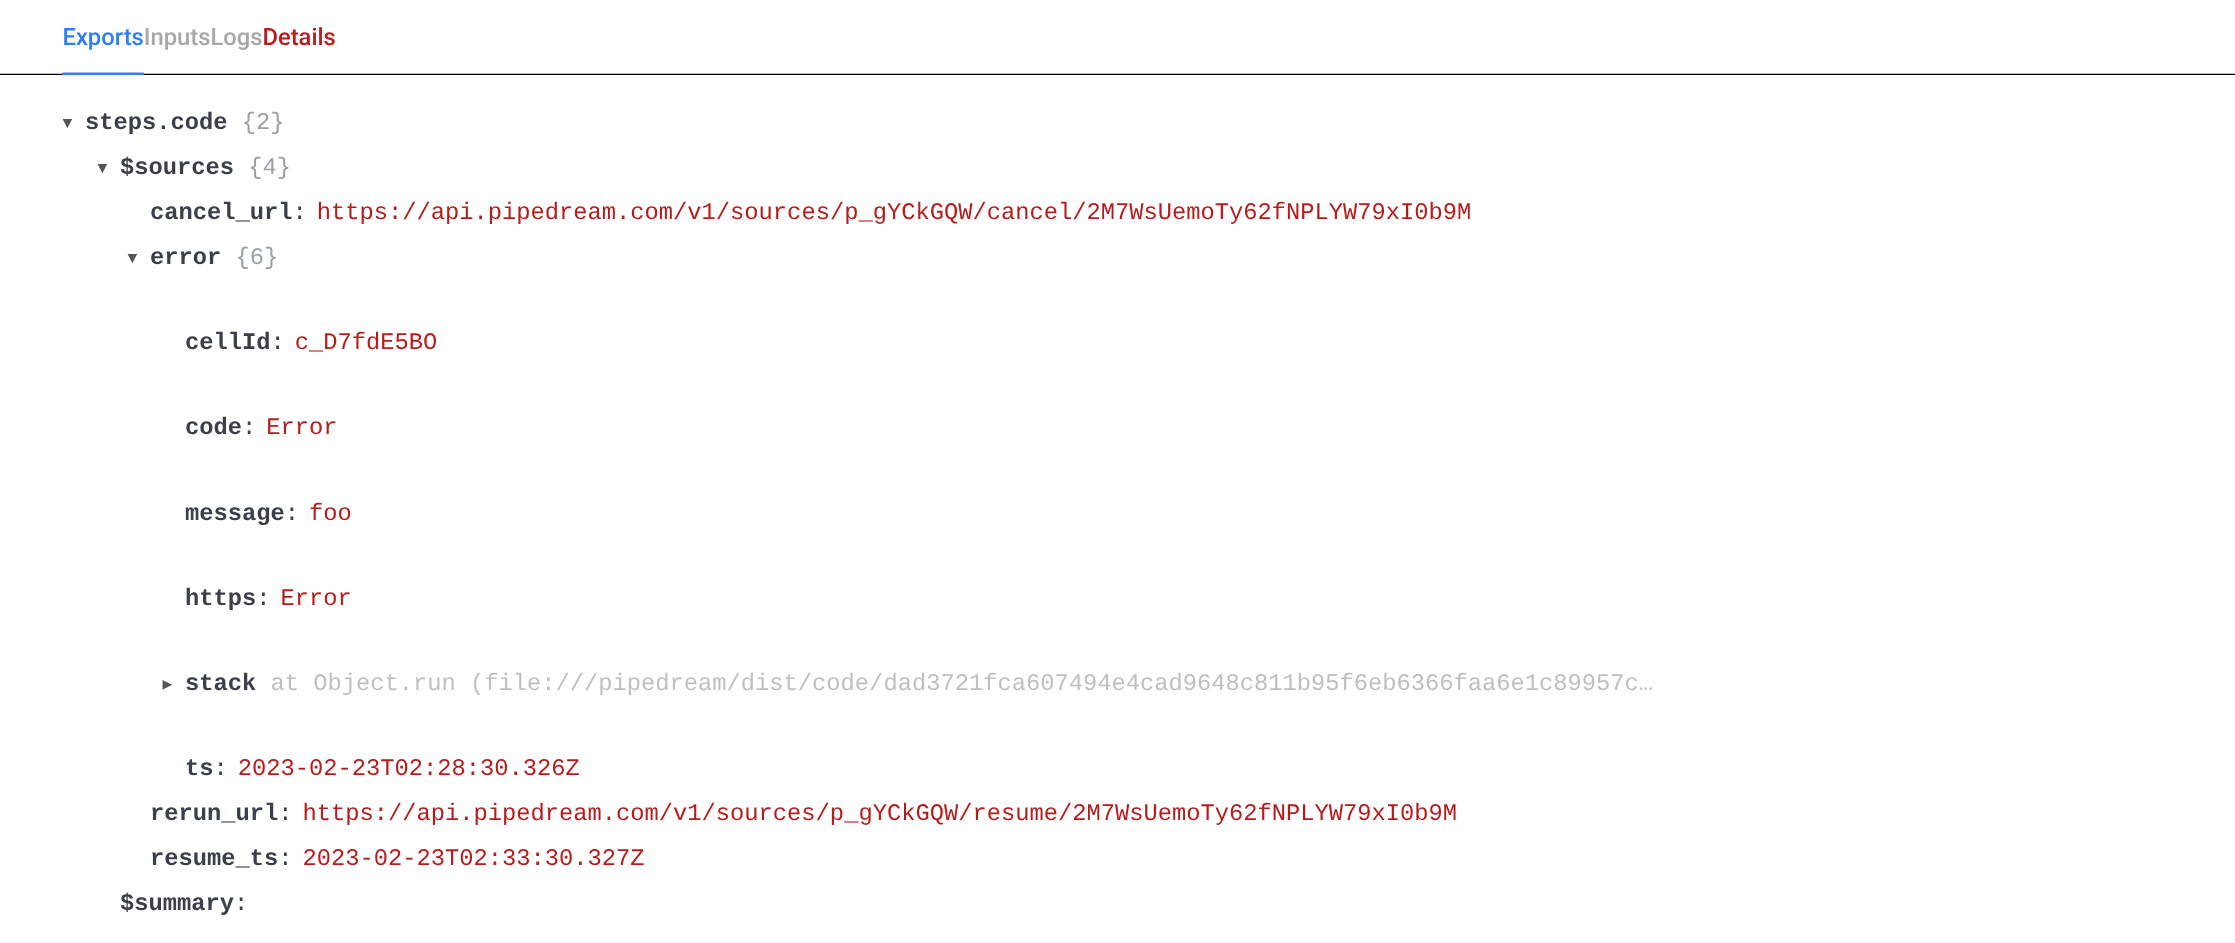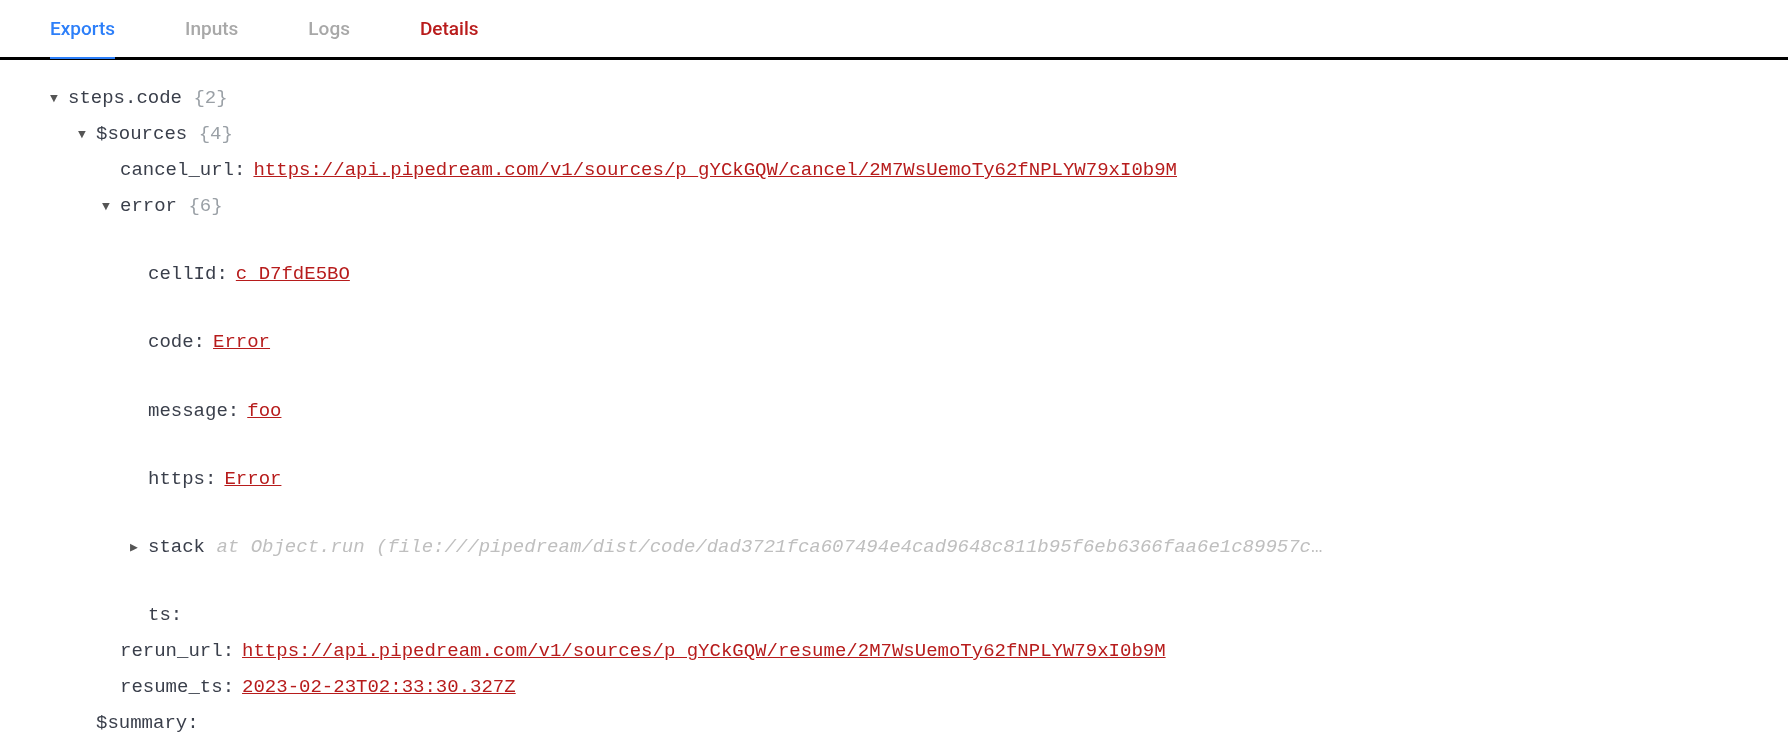--- a/index.html
+++ b/index.html
@@ -8,23 +8,22 @@
       box-sizing: border-box;
     }
     body {
       font-family: -apple-system, BlinkMacSystemFont, "Segoe UI", Roboto, Helvetica, Arial, sans-serif;
       font-size: 18px;
       background: #fff;
       color: #333;
     }
     .tabs {
       display: flex;
-      gap: 70px;
       padding: 0 0 0 50px;
-      border-bottom: 3px solid #000000;
+      border-bottom: 1px solid #000000;
       align-items: center;
       height: 60px;
     }
     .tab {
       padding: 0 0 17px 0;
       margin-top: 18px;
       font-size: 19px;
       font-weight: 500;
       cursor: pointer;
       color: #a8a8a8;
@@ -62,38 +61,36 @@
       cursor: pointer;
       position: relative;
       top: -1px;
     }
     .spacer {
       display: inline-block;
       width: 0;
     }
     .key {
       color: #3a3f4b;
-      font-weight: 400;
+      font-weight: 700;
     }
     .braces {
       color: #9aa0a6;
     }
     .colon {
       color: #3a3f4b;
       margin-right: 8px;
     }
     .value {
       color: #b71c1c;
-      text-decoration: underline;
     }
     .stack-preview {
       color: #bfbfbf;
       overflow: hidden;
       text-overflow: ellipsis;
-      font-style: italic;
     }
     .ellip {
       color: #bfbfbf;
     }
   </style>
 </head>
 <body>
 
 <div class="tabs">
   <div class="tab active">Exports</div>
@@ -155,20 +152,21 @@
 
   <div class="row indent-3" style="padding-left:80px;">
     <span class="caret">▶</span>
     <span class="key">stack</span>&nbsp;
     <span class="stack-preview">at Object.run (file:///pipedream/dist/code/dad3721fca607494e4cad9648c811b95f6eb6366faa6e1c89957c</span><span class="ellip">…</span>
   </div>
 
   <div class="row indent-3">
     <span class="key">ts</span>
       <span class="colon">:</span>
+    <span class="value">2023-02-23T02:28:30.326Z</span>
   </div>
 
   <div class="row indent-2">
     <span class="key">rerun_url</span>
       <span class="colon">:</span>
     <span class="value">https://api.pipedream.com/v1/sources/p_gYCkGQW/resume/2M7WsUemoTy62fNPLYW79xI0b9M</span>
   </div>
 
   <div class="row indent-2">
     <span class="key">resume_ts</span>

